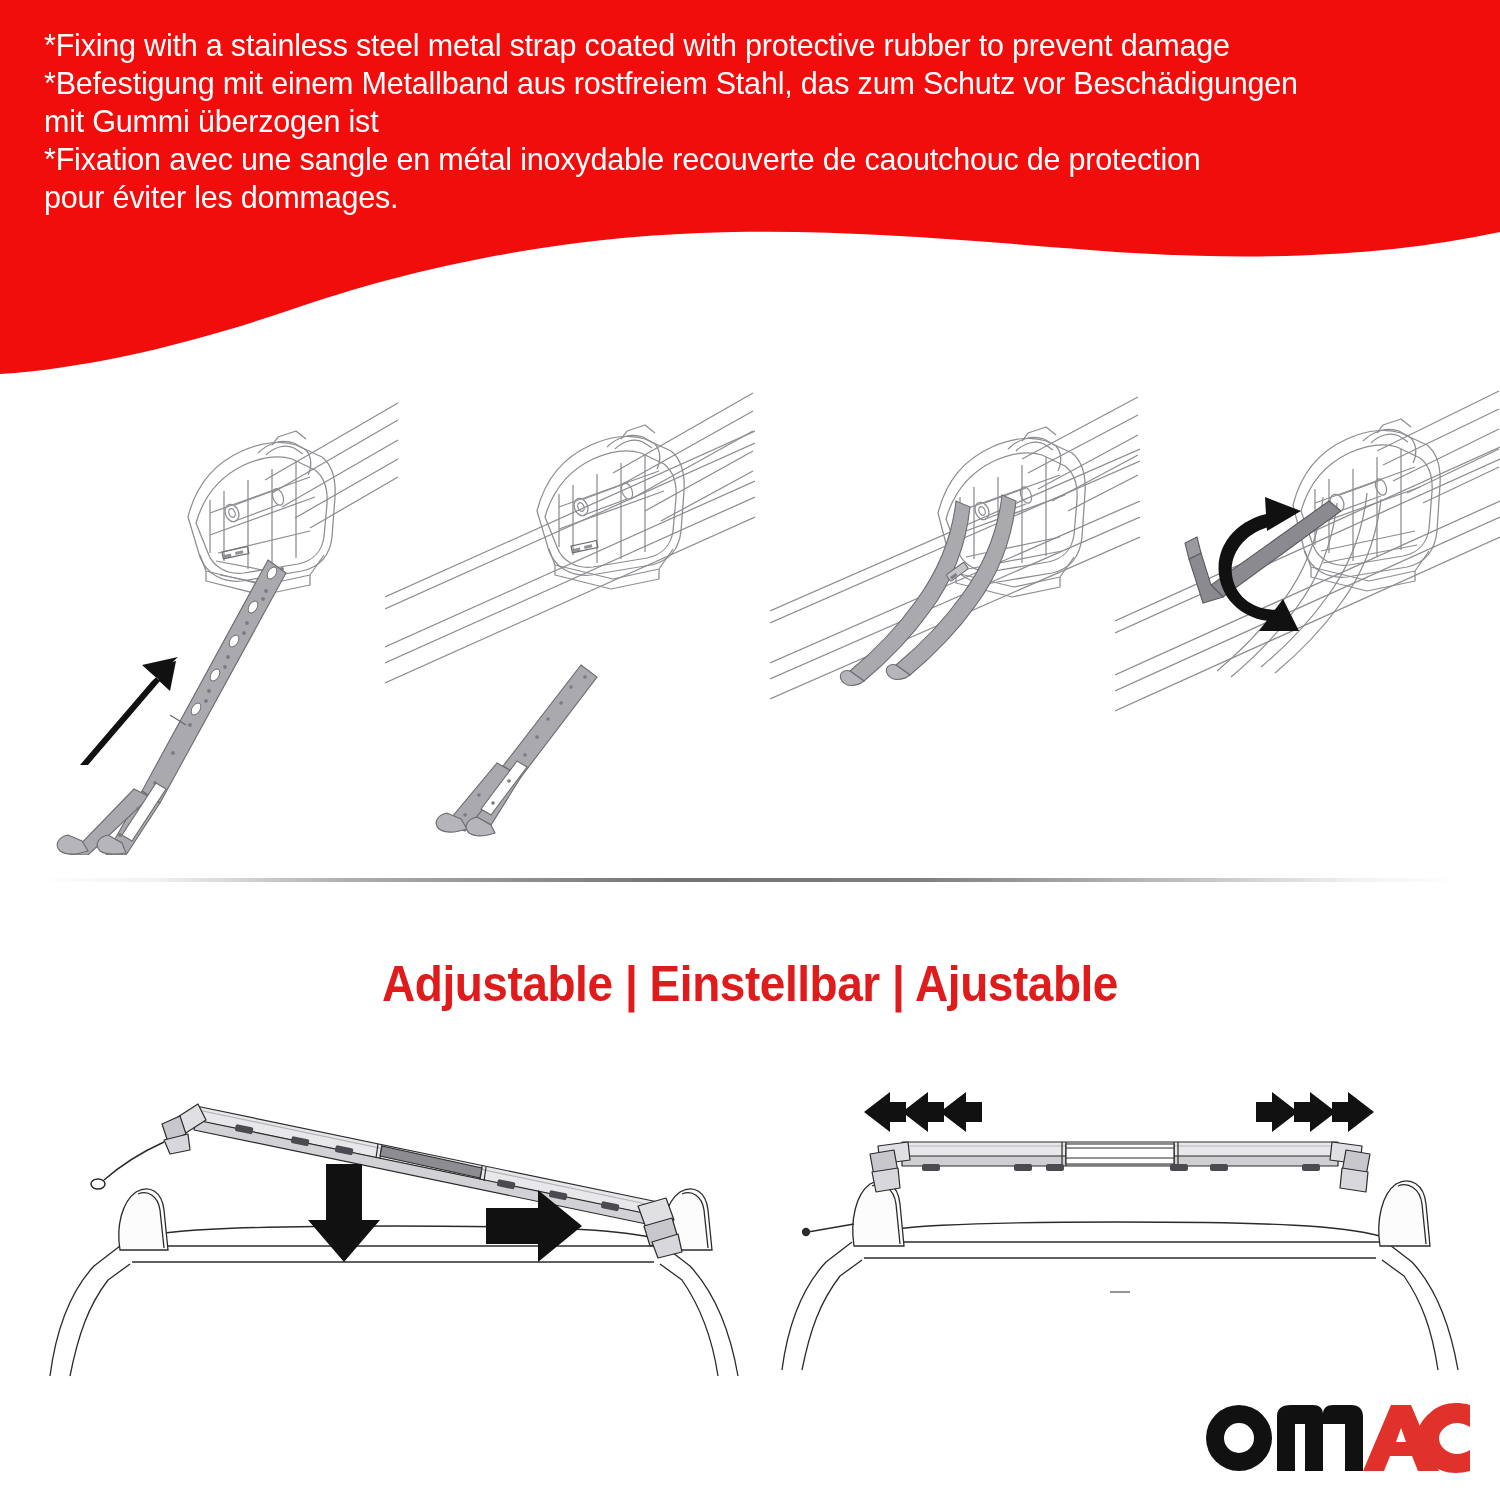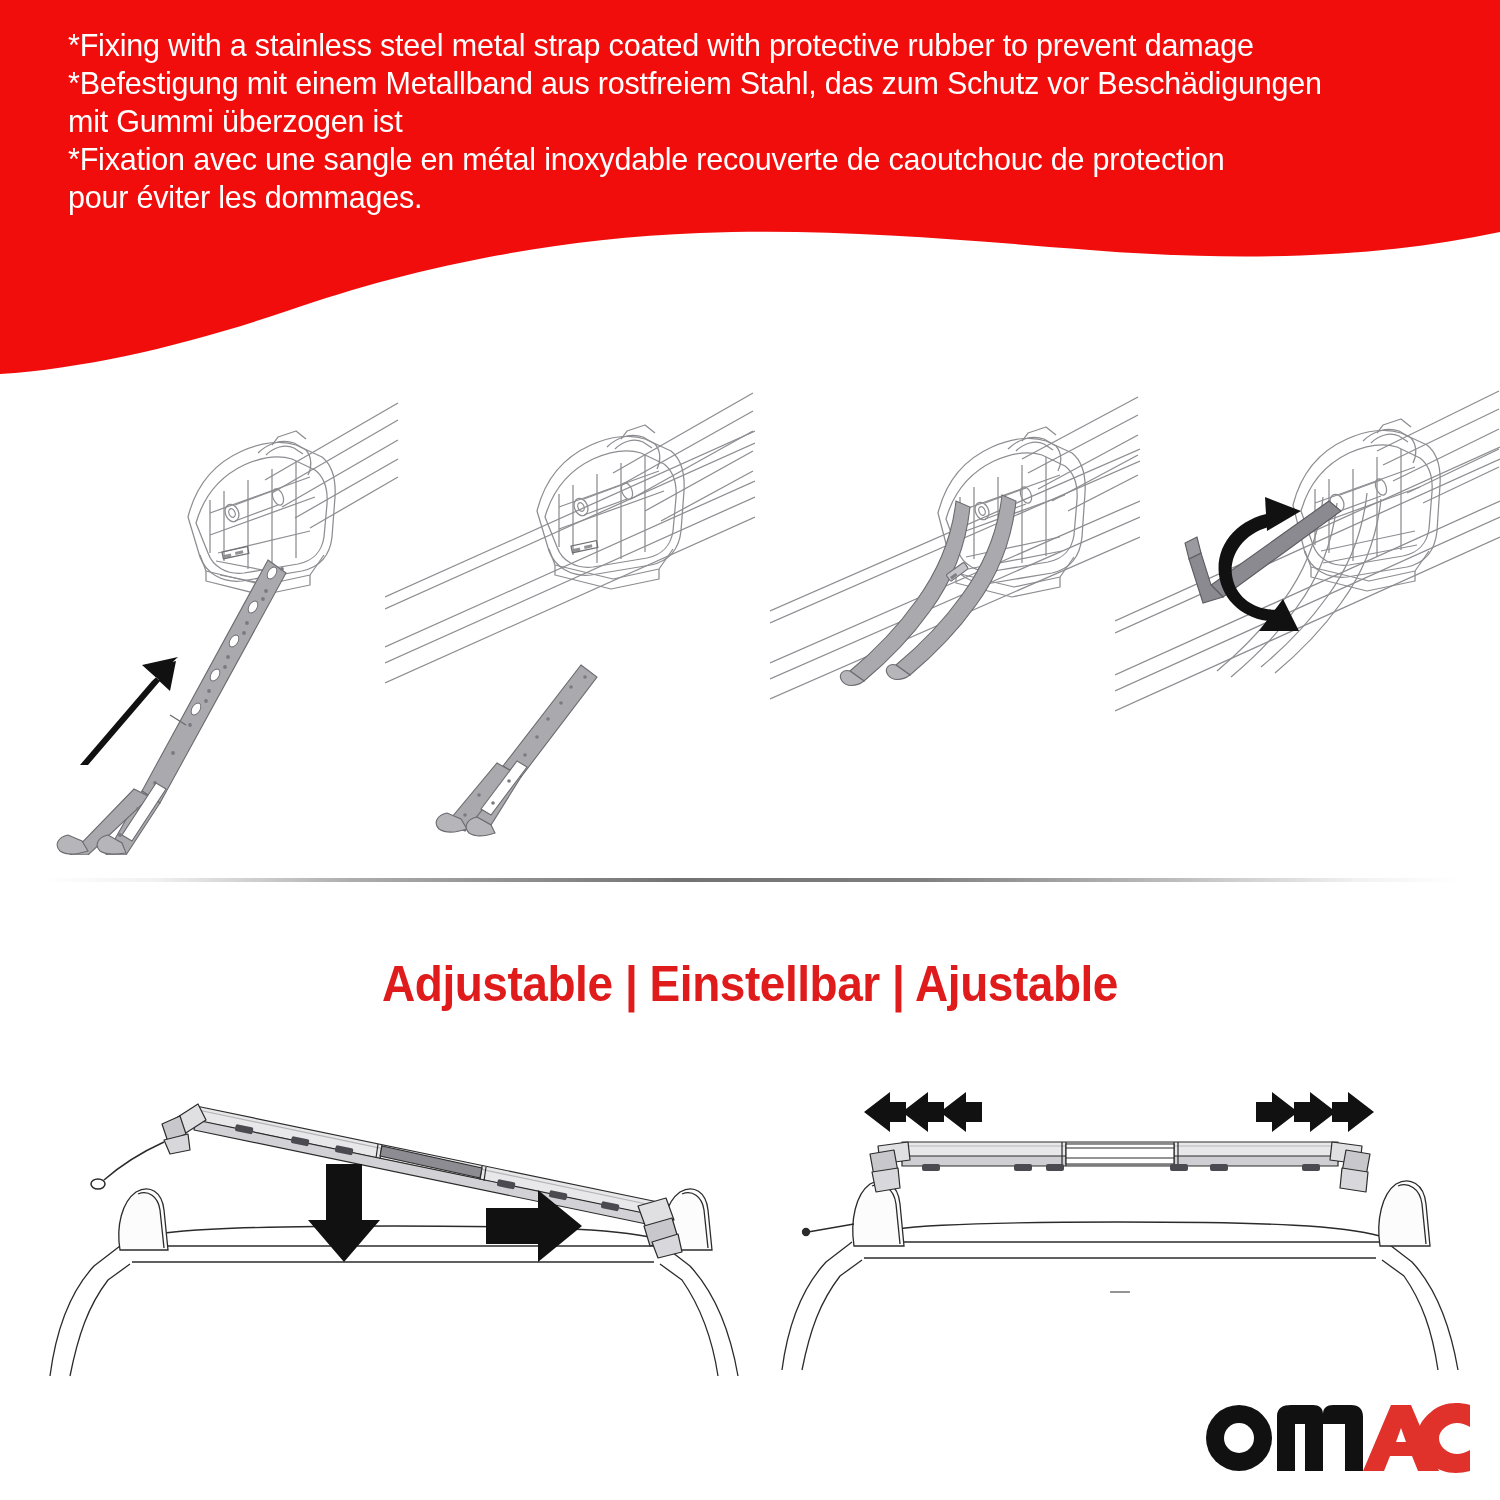--- a/index.html
+++ b/index.html
@@ -32,21 +32,20 @@
     position: absolute;
     left: 44px;
     top: 26px;
     width: 1420px;
     color: #ffffff;
     font-size: 30.5px;
     line-height: 38px;
     letter-spacing: -0.2px;
     white-space: pre-wrap;
     font-stretch: condensed;
-    margin-left: 24px;
   }
 
   
   #panels {
     position: absolute;
     left: 0;
     top: 385px;
     width: 1500px;
     height: 470px;
   }

